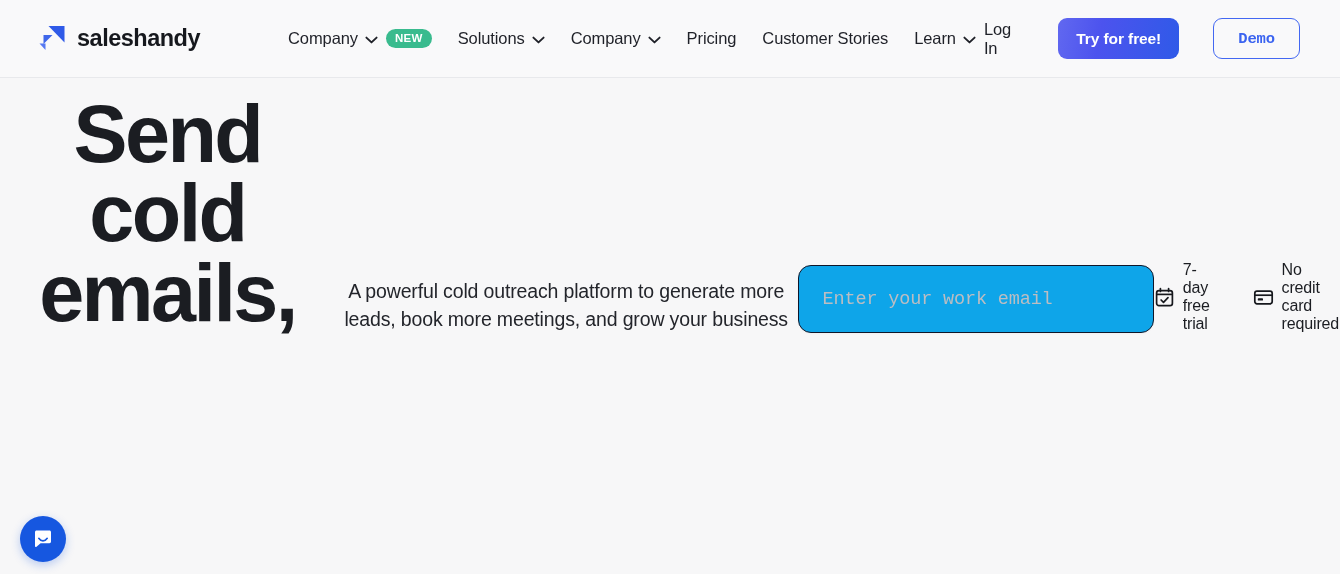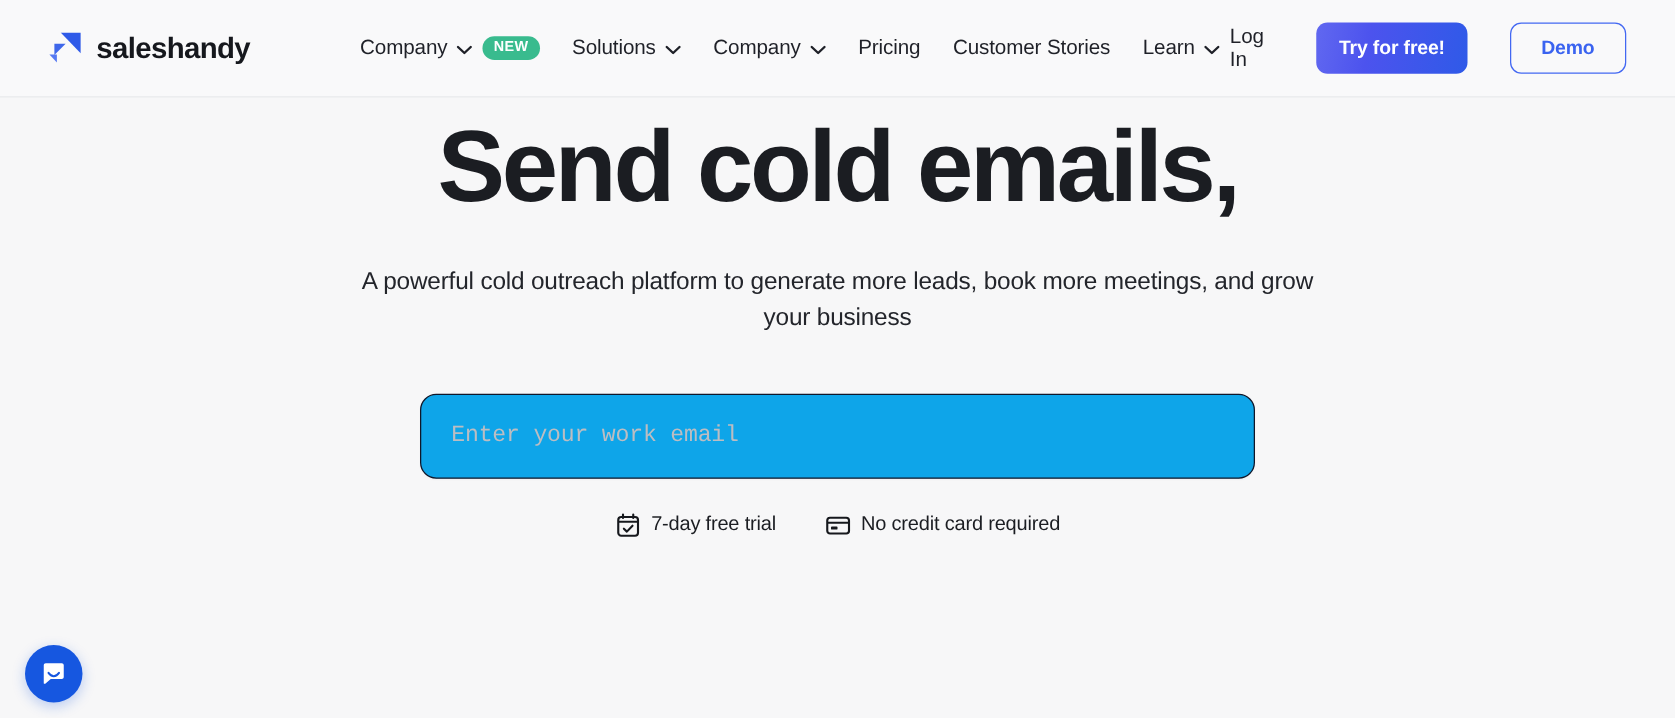--- a/index.html
+++ b/index.html
@@ -117,32 +117,32 @@
   .btn-demo {
     background: transparent;
     color: #3a63f0;
     font-size: 15.5px;
     font-weight: 700;
     border: 1.4px solid #4368f2;
     border-radius: 9px;
     padding: 0 24px;
     height: 41px;
     cursor: pointer;
-    font-family: Liberation Sans, sans-serif;
+    font-family: Liberation Mono, monospace;
     letter-spacing: -0.1px;
     white-space: nowrap;
   }
 
   
   .hero {
     width: 100%;
     padding-top: 17px;
     display: flex;
-    flex-direction: column;
-    align-items: center;
+    flex-direction: row;
+    align-items: flex-end;
   }
 
   .headline {
     font-size: 81px;
     font-weight: 700;
     line-height: 0.98;
     letter-spacing: -2.6px;
     text-align: center;
     color: #1b1d22;
   }

